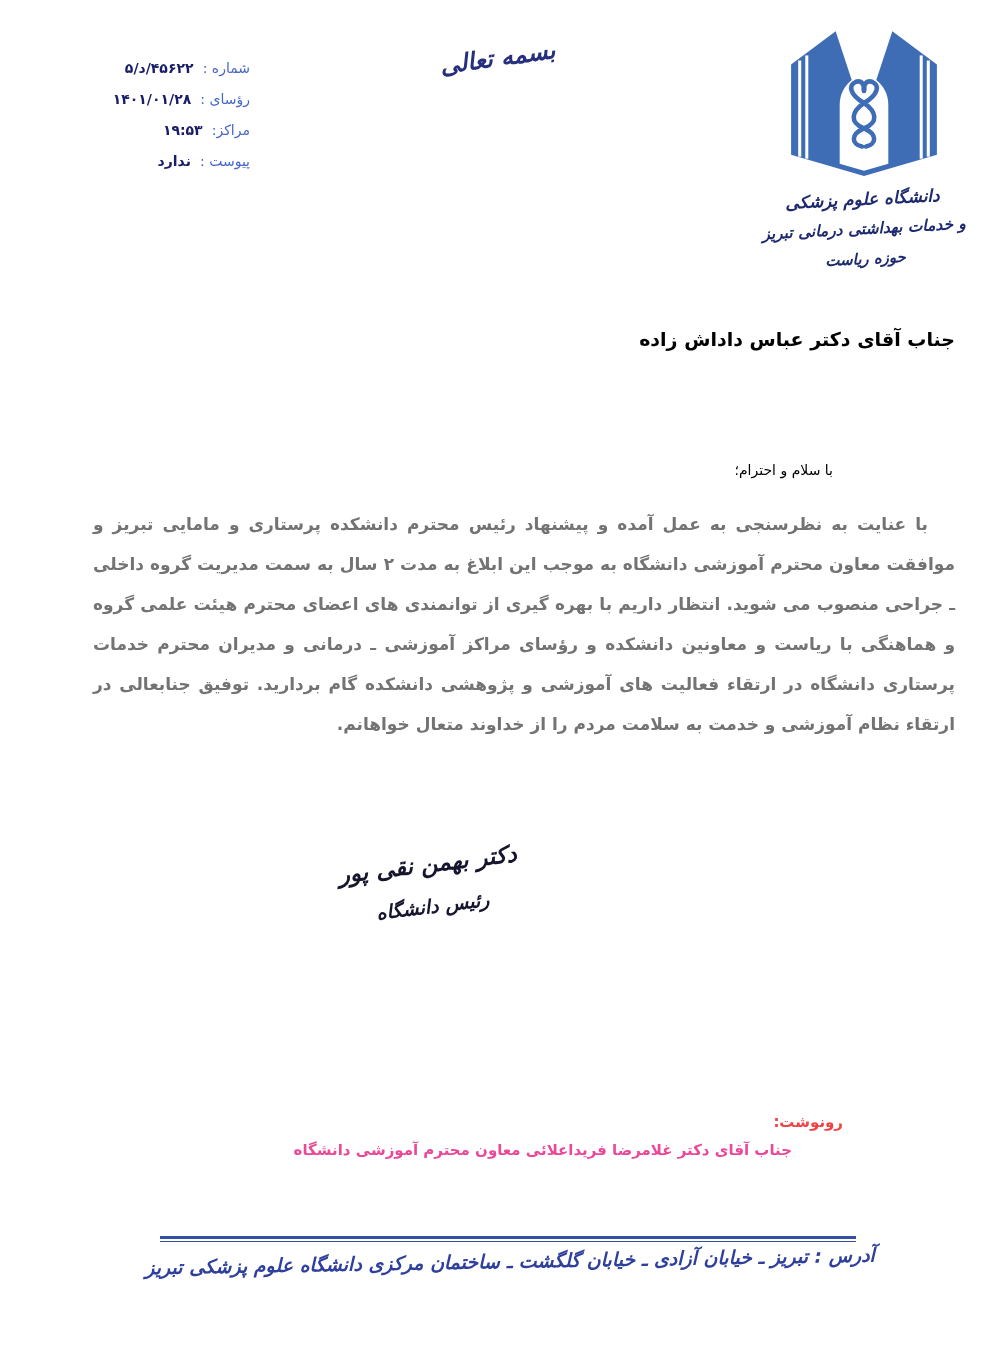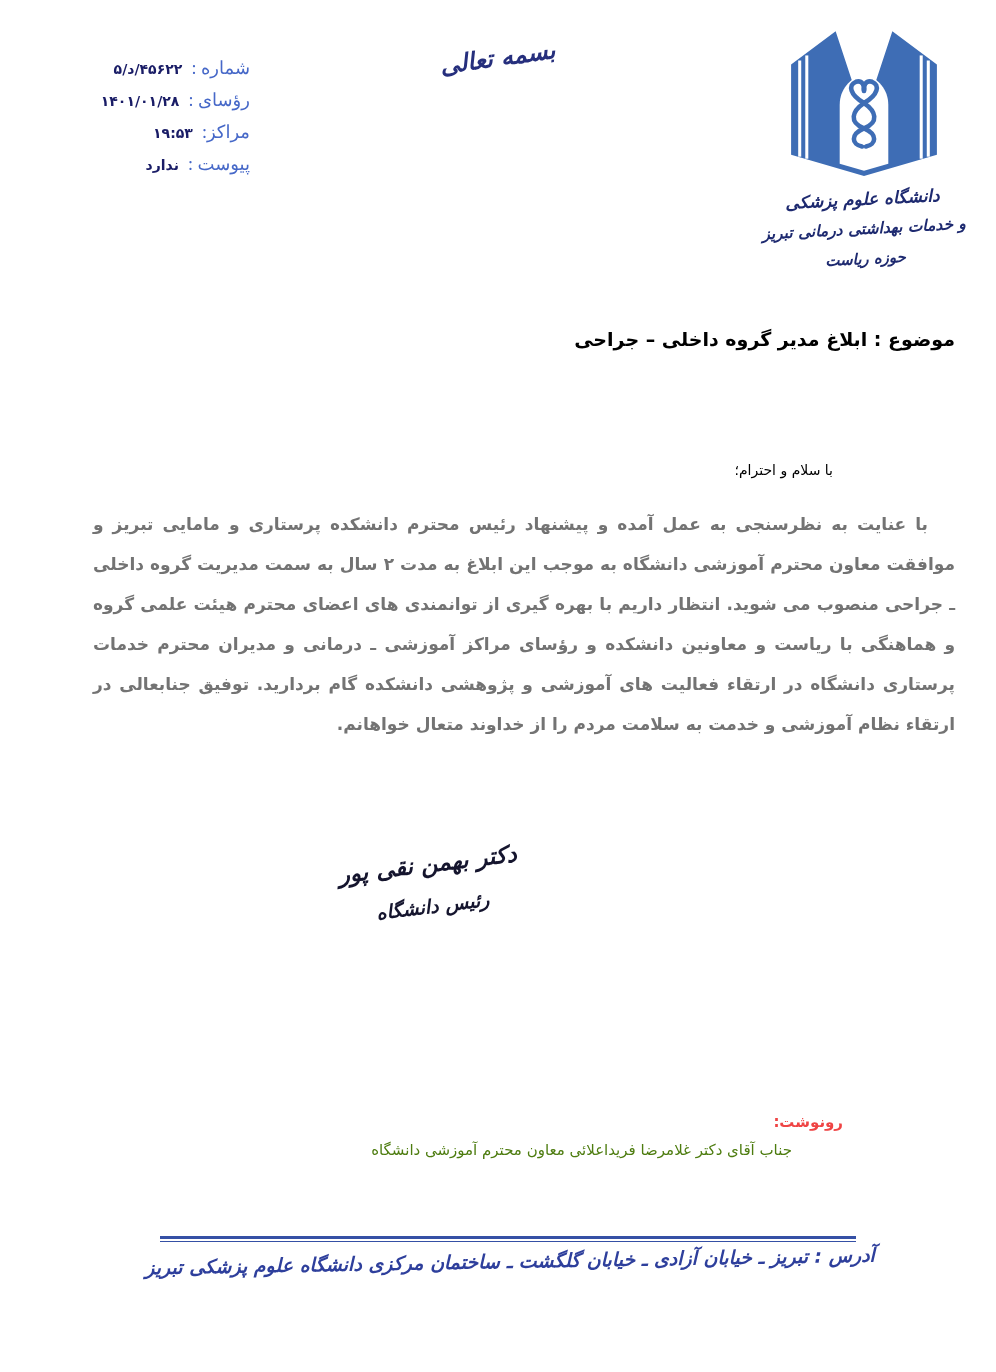--- a/index.html
+++ b/index.html
@@ -10,21 +10,21 @@
     font-family:"DejaVu Sans",sans-serif;
     direction:rtl;
     overflow:hidden;
   }
   
   .meta{
     position:absolute; top:56px; right:746px; width:260px;
     text-align:right; direction:rtl; white-space:nowrap;
   }
   .meta-row{margin-bottom:7px; line-height:24px;}
-  .meta-label{font-size:18px; color:#4668c8;font-family:Liberation Serif, serif;}
+  .meta-label{font-size:14px; color:#4668c8;}
   .meta-value{font-size:14px; font-weight:bold; color:#191c66; margin-right:4px;}
   .num{direction:ltr; unicode-bidi:bidi-override; display:inline-block;}
   
   .besmellah{
     position:absolute; left:405px; top:44px; width:185px;
     text-align:center; font-style:italic; font-weight:bold;
     font-size:24px; color:#262f7d;
     transform:rotate(-8deg);
   }
   
@@ -58,21 +58,21 @@
   }
   .sig-name{font-size:23px; font-weight:bold; line-height:44px;}
   .sig-title{font-size:19px; font-weight:bold; line-height:40px;}
   
   .cc-label{
     position:absolute; right:153px; top:1113px;
     font-weight:bold; font-size:15px; color:#ef4444;
   }
   .cc-line{
     position:absolute; right:204px; top:1141px;
-    font-weight:normal; font-size:15px; color:#4d7c0f; white-space:nowrap;
+    font-weight:bold; font-size:15px; color:#ec4899; white-space:nowrap;
   }
   
   .footer-rule{
     position:absolute; left:160px; top:1236px; width:696px; height:2px;
     border-top:3px solid #3550a5; border-bottom:1px solid #3550a5;
   }
   .footer-address{
     position:absolute; left:140px; top:1250px; width:740px;
     text-align:center; font-style:italic; font-weight:bold;
     font-size:19px; color:#2e3f9c; transform:rotate(-1deg);
@@ -130,21 +130,21 @@
       </g>
     </svg>
     <div class="org-lines">
       <div class="org-line1">دانشگاه علوم پزشکی</div>
       <div class="org-line2">و خدمات بهداشتی درمانی تبریز</div>
       <div class="org-line3">حوزه ریاست</div>
     </div>
   </div>
 
   <div class="recipient">
-    <div>موضوع : ابلاغ مدیر گروه داخلی – جراحی</div>
+    <div>جناب آقای دکتر عباس داداش زاده</div>
   </div>
 
   <div class="salutation">با سلام و احترام؛</div>
 
   <div class="body-par">با عنایت به نظرسنجی به عمل آمده و پیشنهاد رئیس محترم دانشکده پرستاری و مامایی تبریز و موافقت معاون محترم آموزشی دانشگاه به موجب این ابلاغ به مدت ۲ سال به سمت مدیریت گروه داخلی ـ جراحی منصوب می شوید. انتظار داریم با بهره گیری از توانمندی های اعضای محترم هیئت علمی گروه و هماهنگی با ریاست و معاونین دانشکده و رؤسای مراکز آموزشی ـ درمانی و مدیران محترم خدمات پرستاری دانشگاه در ارتقاء فعالیت های آموزشی و پژوهشی دانشکده گام بردارید. توفیق جنابعالی در ارتقاء نظام آموزشی و خدمت به سلامت مردم را از خداوند متعال خواهانم.</div>
 
   <div class="signature">
     <div class="sig-name">دکتر بهمن نقی پور</div>
     <div class="sig-title">رئیس دانشگاه</div>
   </div>

